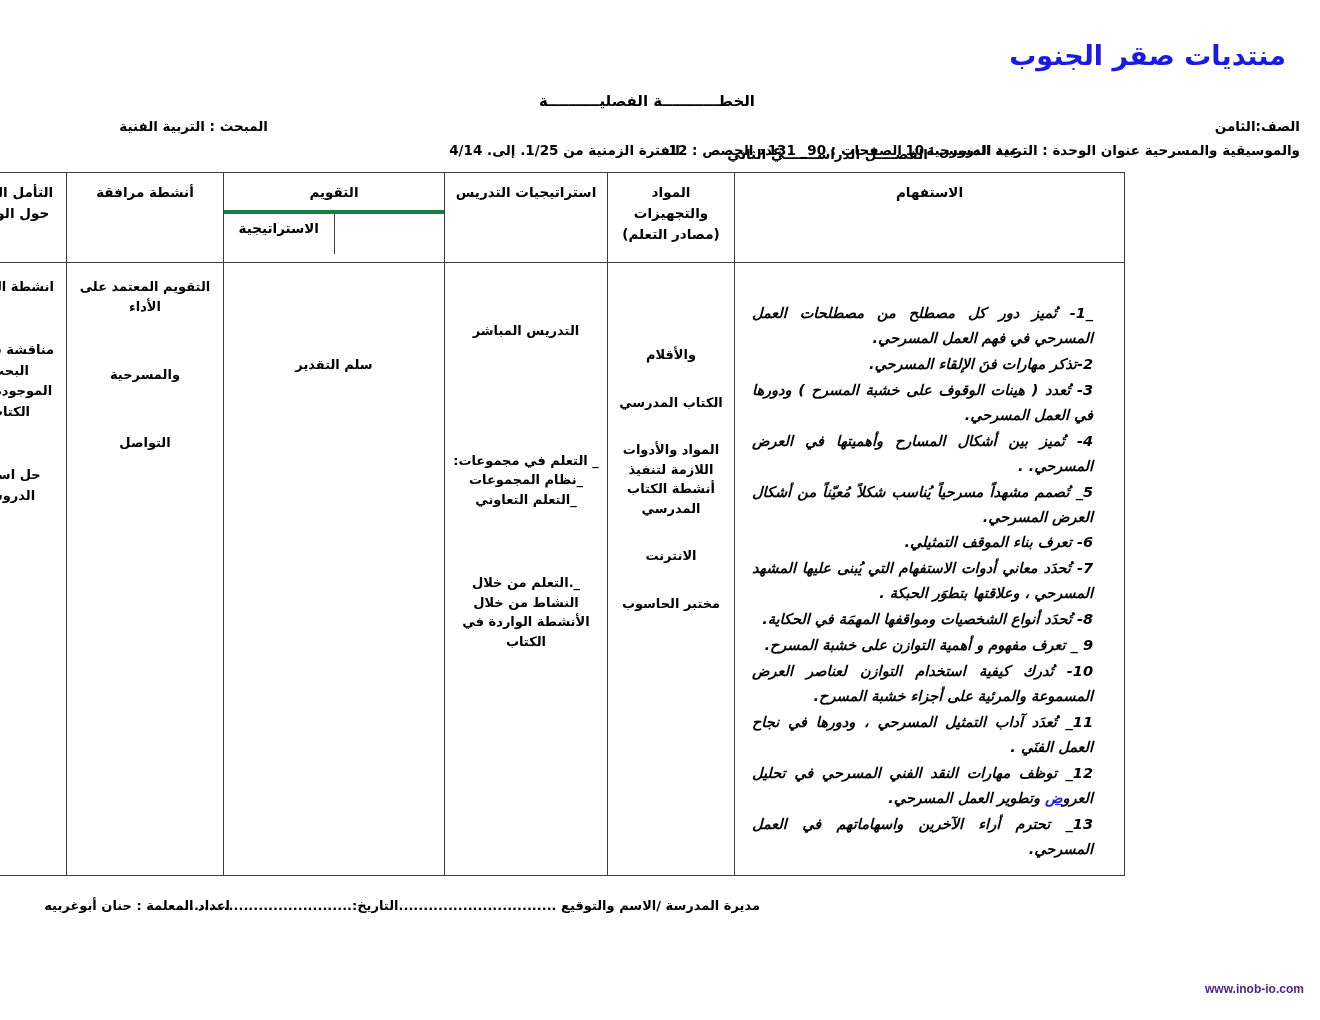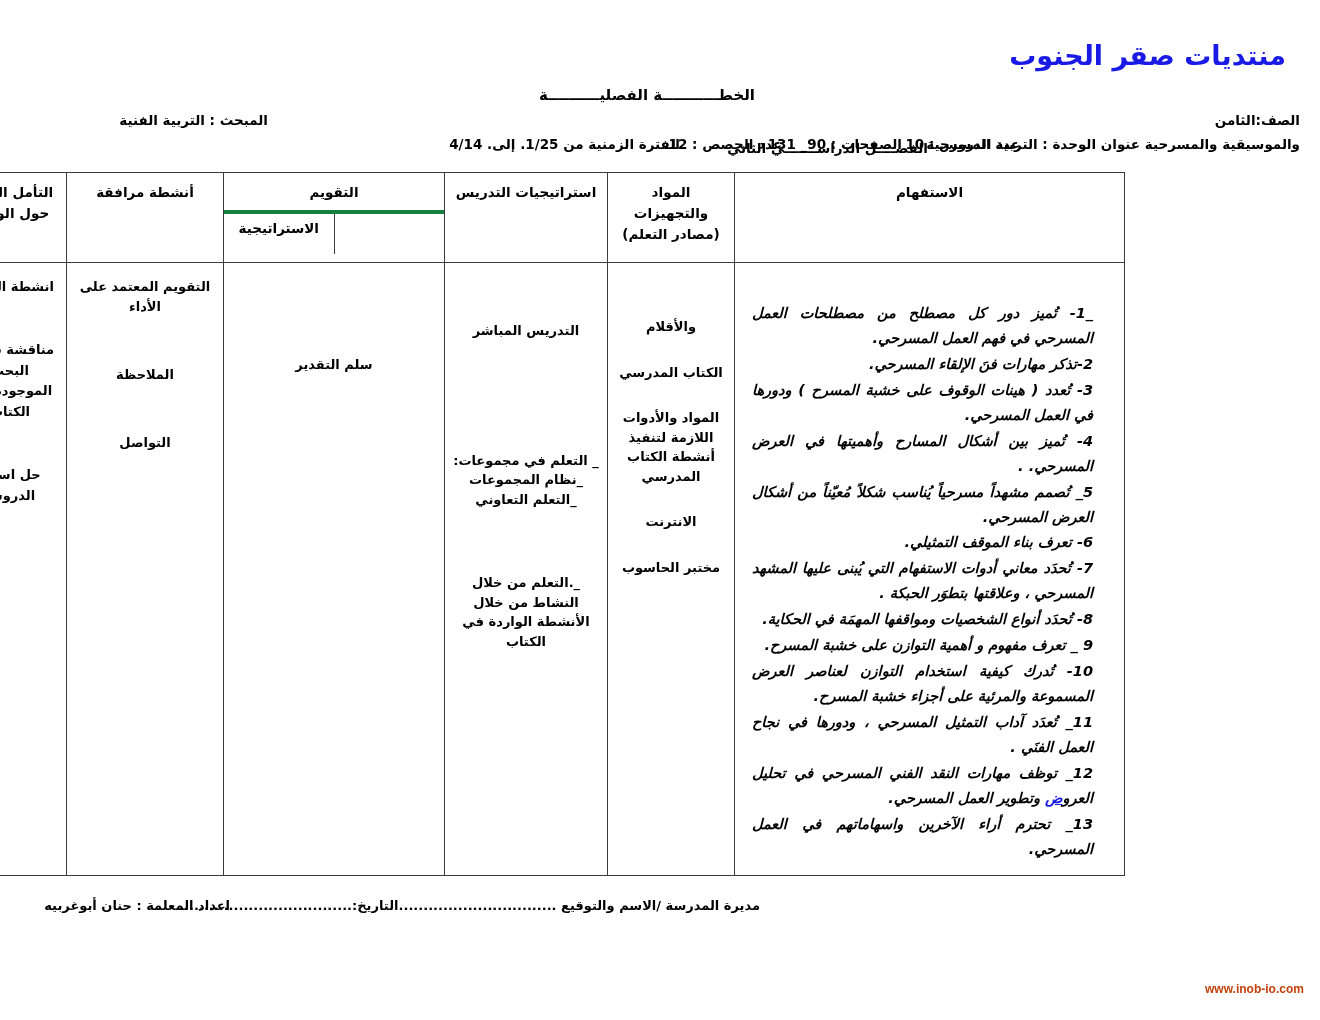--- a/index.html
+++ b/index.html
@@ -24,21 +24,21 @@
     font-size: 27px;
     font-weight: 700;
     color: #1a1ae6;
     letter-spacing: 0.5px;
     white-space: nowrap;
   }
 
   
   .doc-head {
     position: absolute;
-    top: 86px;
+    top: 92px;
     left: 0;
     right: 0;
     height: 90px;
   }
   .plan-title {
     position: absolute;
     top: 0px;
     right: 50%;
     transform: translateX(44%);
     font-size: 15px;
@@ -146,21 +146,21 @@
   
   .stack {
     display: block;
     text-align: center;
     font-size: 13px;
     line-height: 1.5;
   }
   .stack .blk { margin-bottom: 22px; }
 
   .materials { padding-top: 48px; }
-  .materials .blk { margin-bottom: 26px; }
+  .materials .blk { margin-bottom: 26px; margin-top: 28px; }
 
   .strategies { padding-top: 8px; text-align: center; }
   .strategies .blk { margin-bottom: 30px; margin-top: 44px; }
   .strategies .blk.g1 { margin-bottom: 110px; }
   .strategies .blk.g2 { margin-bottom: 64px; }
 
   .eval-left { text-align: center; padding-top: 86px; font-size: 13px; }
 
   .eval-right { text-align: center; padding-top: 8px; font-size: 13px; }
   .eval-right .blk { margin-bottom: 48px; }
@@ -194,21 +194,21 @@
   }
   .dots { letter-spacing: 0px; }
 
   .watermark {
     position: absolute;
     left: 1205px;
     top: 982px;
     font-family: "Liberation Sans", sans-serif;
     font-size: 12px;
     font-weight: 700;
-    color: #c2410c;
+    color: #4c1d95;
     direction: ltr;
   }
 </style>
 </head>
 <body>
 
 <div class="forum-banner">منتديات صقر الجنوب</div>
 
 <div class="doc-head">
 
@@ -300,21 +300,21 @@
 
       <td class="body-cell">
         <div class="eval-left">
           <div class="blk">سلم التقدير</div>
         </div>
       </td>
 
       <td class="body-cell">
         <div class="eval-right">
           <div class="blk">التقويم المعتمد على الأداء</div>
-          <div class="blk">الملاحظة</div>
+          <div class="blk">والمسرحية</div>
           <div class="blk">التواصل</div>
         </div>
       </td>
 
       <td class="body-cell">
         <div class="activities">
           <div class="blk">انشطة الكتاب</div>
           <div class="blk">مناقشة    قضايا البحث الموجودة في الكتاب</div>
           <div class="blk">حل اسئلة الدروس</div>
         </div>

